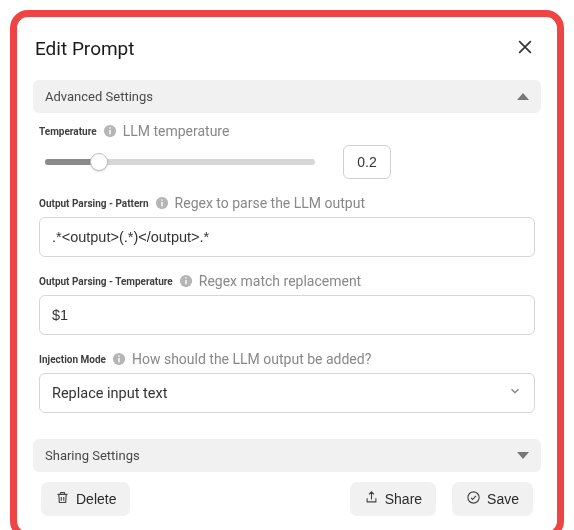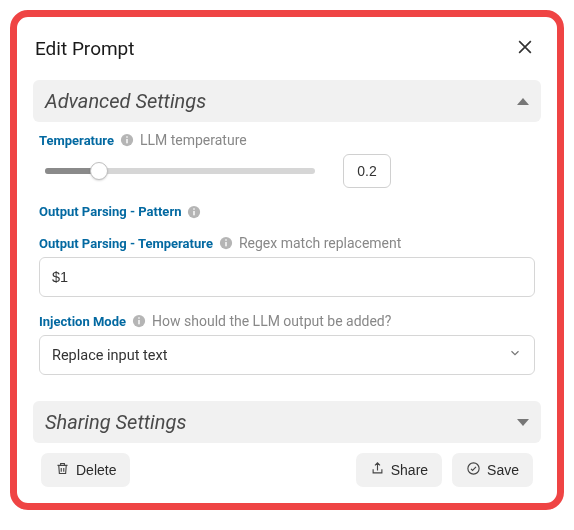--- a/index.html
+++ b/index.html
@@ -45,46 +45,45 @@
       display: flex;
       justify-content: space-between;
       align-items: center;
       background: #f1f1f1;
       border-radius: 6px;
       padding: 9px 12px;
       margin-bottom: 10px;
       cursor: pointer;
     }
     .accordion-hdr .label {
-      font-size: 20px;
+      font-size: 13px;
       color: #4a4a4a;
-      font-style: italic;
     }
     .tri {
       width: 0; height: 0;
       border-left: 6px solid transparent;
       border-right: 6px solid transparent;
     }
     .tri.up { border-bottom: 7px solid #777; }
     .tri.down { border-top: 7px solid #777; }
 
     .panel { padding: 0 6px 6px 6px; }
 
     .field { margin-bottom: 16px; }
     .field-label-row {
       display: flex;
       align-items: center;
       gap: 6px;
       margin-bottom: 6px;
       flex-wrap: wrap;
     }
     .field-name {
-      font-size: 13px;
+      font-size: 10px;
       font-weight: 700;
-      color: #0369a1;
+      color: #404040;
     }
     .info-icon {
       width: 14px; height: 14px;
       display: inline-flex;
       align-items: center;
       justify-content: center;
     }
     .info-icon svg { width: 14px; height: 14px; fill: #b5b5b5; }
     .field-help {
       font-size: 14px;
@@ -158,21 +157,21 @@
       cursor: pointer;
     }
     .chev-down svg { width: 14px; height: 14px; stroke: #777; stroke-width: 2; fill: none; }
 
     .sharing-section { margin: 10px 0 4px 0; }
 
     .footer {
       display: flex;
       align-items: flex-end;
       padding: 0 8px 2px 8px;
-      gap: 10px;
+      gap: 16px;
     }
     .footer .spacer { flex: 1; }
     .btn {
       display: inline-flex;
       align-items: center;
       gap: 6px;
       background: #f1f1f1;
       border: none;
       border-radius: 7px;
       padding: 8px 14px;
@@ -231,20 +230,24 @@
       <div class="field">
         <div class="field-label-row">
           <span class="field-name">Output Parsing - Pattern</span>
           <span class="info-icon">
             <svg viewBox="0 0 16 16">
                 <circle cx="8" cy="8" r="7"></circle>
                 <rect x="7.2" y="6.8" width="1.6" height="5" fill="#fff"></rect>
                 <rect x="7.2" y="3.8" width="1.6" height="1.6" fill="#fff"></rect>
               </svg>
           </span>
+          <span class="field-help">Regex to parse the LLM output</span>
+        </div>
+        <div class="text-input">
+          <input value=".*&lt;output&gt;(.*)&lt;/output&gt;.*" style="">
         </div>
       </div>
 
       <div class="field">
         <div class="field-label-row">
           <span class="field-name">Output Parsing - Temperature</span>
           <span class="info-icon">
             <svg viewBox="0 0 16 16">
                 <circle cx="8" cy="8" r="7"></circle>
                 <rect x="7.2" y="6.8" width="1.6" height="5" fill="#fff"></rect>

